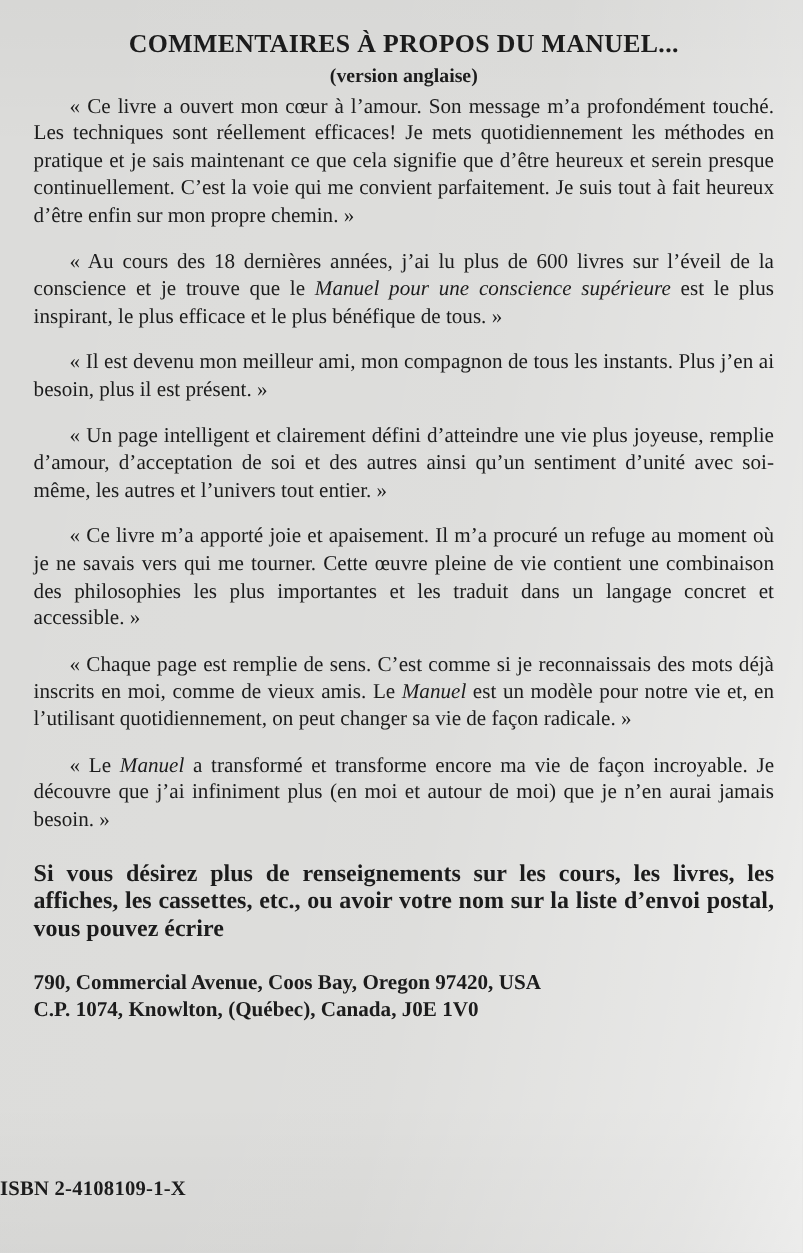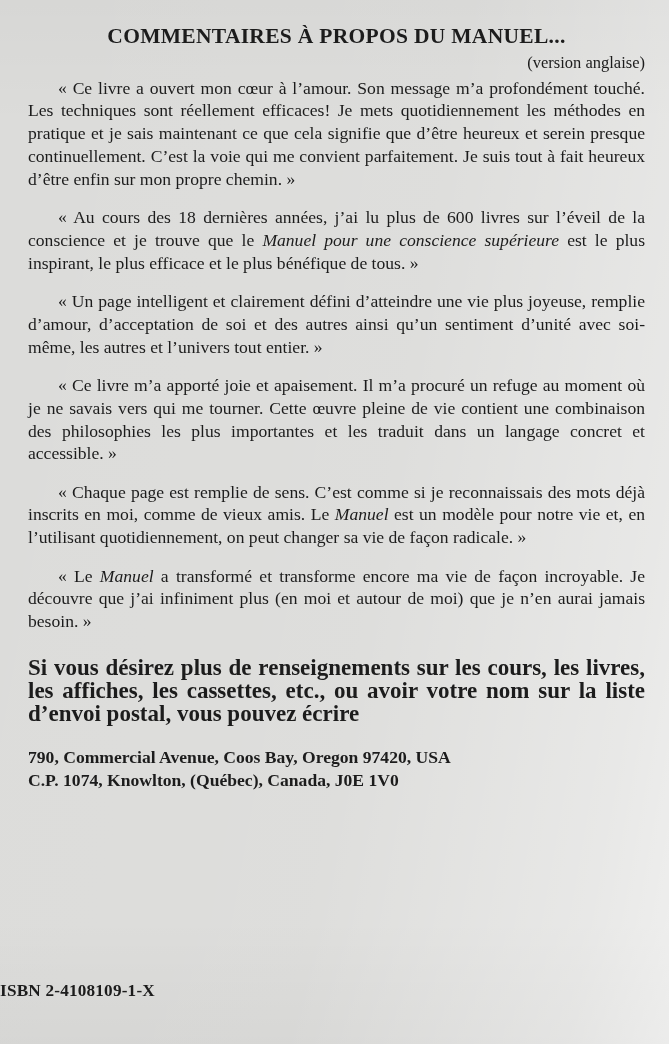--- a/index.html
+++ b/index.html
@@ -46,44 +46,43 @@
   }
   .title-main {
     font-weight: bold;
     font-size: 21.5px;
     letter-spacing: 0.3px;
     line-height: 1.15;
     margin: 0;
     white-space: nowrap;
   }
   .title-sub {
-    font-weight: normal;
+    font-weight: bold;
     font-size: 16.5px;
     margin: 5px 0 0 0;
     line-height: 1.15;
-    text-align: right;
   }
 
   .quotes {
     margin-top: 4px;
   }
   p.quote {
     margin: 0 0 15.5px 0;
     font-size: 17.6px;
     line-height: 22.8px;
     text-align: justify;
     text-indent: 30px;
     hyphens: manual;
   }
   p.quote:last-child { margin-bottom: 0; }
   .it { font-style: italic; }
 
   .contact-intro {
     margin: 23px 0 0 0;
-    font-size: 23px;
+    font-size: 20px;
     line-height: 23px;
     font-weight: bold;
     text-align: justify;
     text-indent: 0;
   }
 
   .address-block {
     margin-top: 21px;
     font-weight: bold;
     font-size: 17.6px;
@@ -107,20 +106,21 @@
   <div class="content">
 
     <div class="title-block">
       <h1 class="title-main">COMMENTAIRES À PROPOS DU MANUEL...</h1>
       <h2 class="title-sub">(version anglaise)</h2>
     </div>
 
     <div class="quotes">
         <p class="quote"><span>« Ce livre a ouvert mon cœur à l’amour. Son message m’a profondément touché. Les techniques sont réellement efficaces! Je mets quotidiennement les méthodes en pratique et je sais maintenant ce que cela signifie que d’être heureux et serein presque continuellement. C’est la voie qui me convient parfaitement. Je suis tout à fait heureux d’être enfin sur mon propre chemin. »</span></p>
         <p class="quote"><span>« Au cours des 18 dernières années, j’ai lu plus de 600 livres sur l’éveil de la conscience et je trouve que le </span><span class="it">Manuel pour une conscience supérieure</span><span> est le plus inspirant, le plus efficace et le plus bénéfique de tous. »</span></p>
+        <p class="quote"><span>« Il est devenu mon meilleur ami, mon compagnon de tous les instants. Plus j’en ai besoin, plus il est présent. »</span></p>
         <p class="quote"><span>« Un page intelligent et clairement défini d’atteindre une vie plus joyeuse, remplie d’amour, d’acceptation de soi et des autres ainsi qu’un sentiment d’unité avec soi-même, les autres et l’univers tout entier. »</span></p>
         <p class="quote"><span>« Ce livre m’a apporté joie et apaisement. Il m’a procuré un refuge au moment où je ne savais vers qui me tourner. Cette œuvre pleine de vie contient une combinaison des philosophies les plus importantes et les traduit dans un langage concret et accessible. »</span></p>
         <p class="quote"><span>« Chaque page est remplie de sens. C’est comme si je reconnaissais des mots déjà inscrits en moi, comme de vieux amis. Le </span><span class="it">Manuel</span><span> est un modèle pour notre vie et, en l’utilisant quotidiennement, on peut changer sa vie de façon radicale. »</span></p>
         <p class="quote"><span>« Le </span><span class="it">Manuel</span><span> a transformé et transforme encore ma vie de façon incroyable. Je découvre que j’ai infiniment plus (en moi et autour de moi) que je n’en aurai jamais besoin. »</span></p>
       </div>
 
     <p class="contact-intro">Si vous désirez plus de renseignements sur les cours, les livres, les affiches, les cassettes, etc., ou avoir votre nom sur la liste d’envoi postal, vous pouvez écrire</p>
 
     <div class="address-block">
         <div>790, Commercial Avenue, Coos Bay, Oregon 97420, USA</div>

